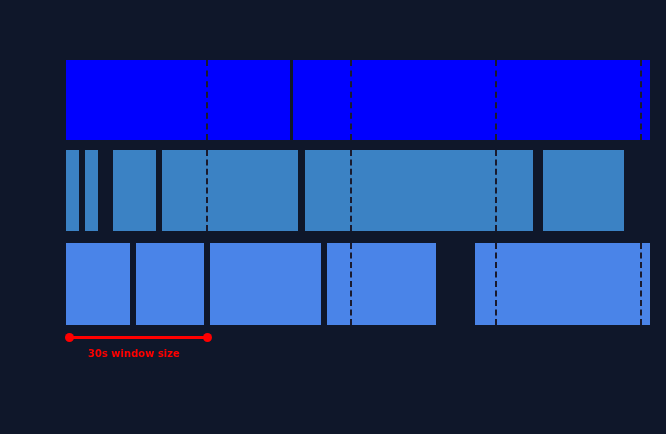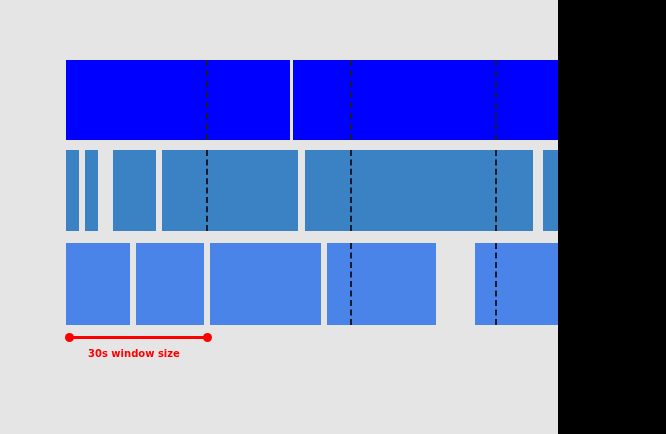--- a/index.html
+++ b/index.html
@@ -2,23 +2,23 @@
 <html><head>
 <meta charset="utf-8">
 <style>
   html, body {
     margin: 0;
     padding: 0;
     background: #000000;
   }
   #stage {
     position: relative;
-    width: 558px;
+    width: 666px;
     height: 434px;
-    background: #e5e5e5;
+    background: #0f172a;
     overflow: hidden;
     font-family: "DejaVu Sans", sans-serif;
   }
   .bar {
     position: absolute;
     box-sizing: border-box;
   }
   .dash {
     position: absolute;
     width: 0;

